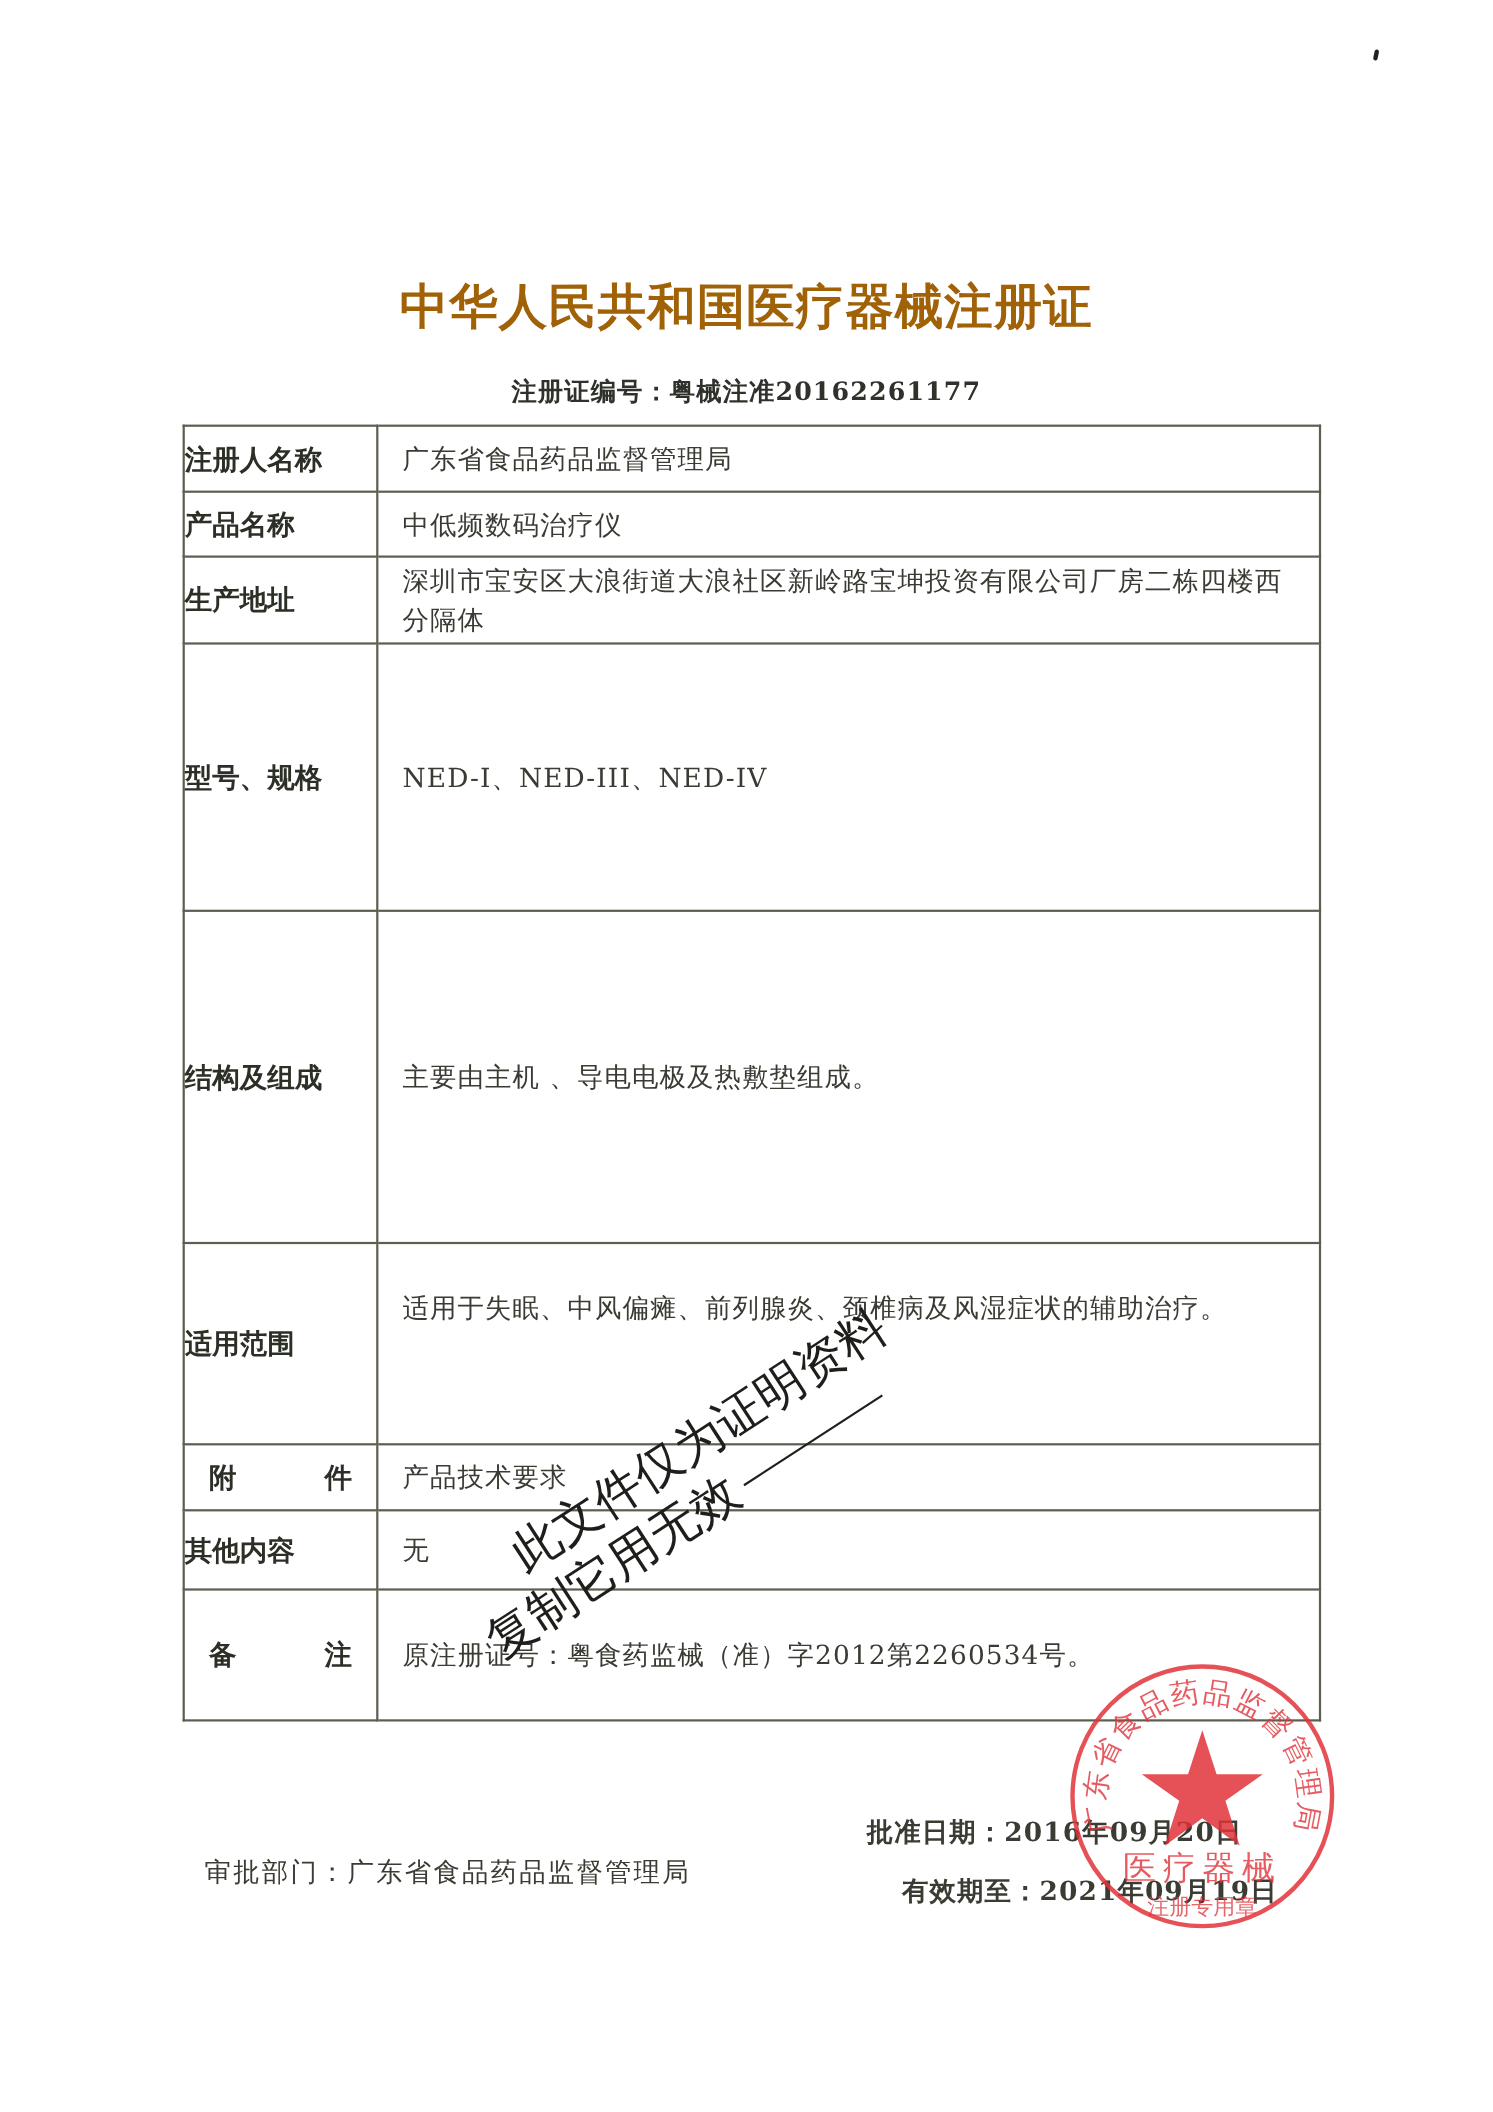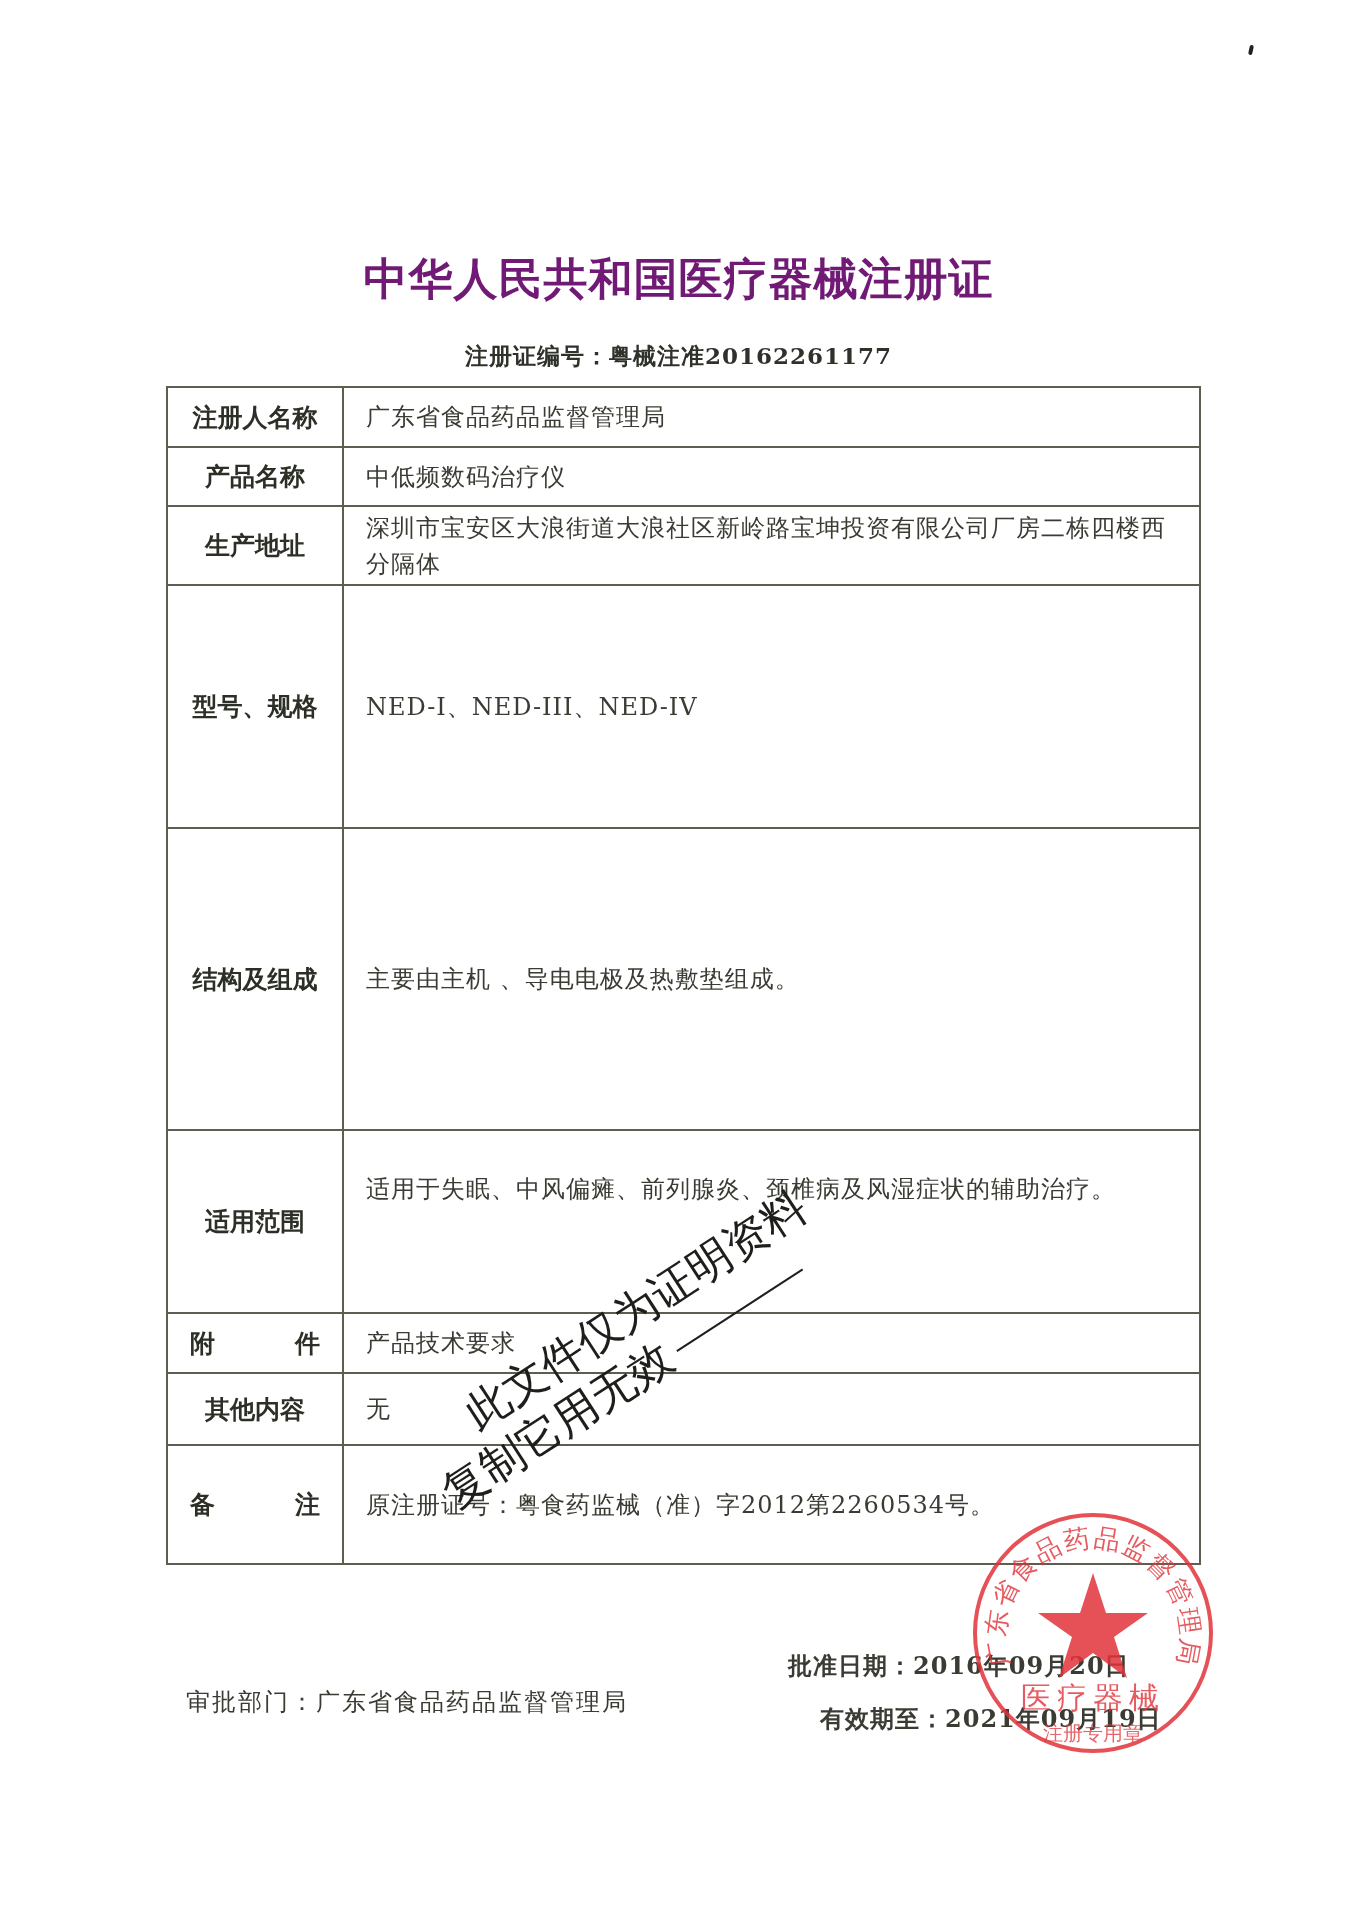--- a/index.html
+++ b/index.html
@@ -6,35 +6,35 @@
   body {
     width: 1357px; height: 1920px; position: relative; overflow: hidden;
     background: #ffffff;
     font-family: "DejaVu Serif", "Liberation Serif", serif;
     color: #2a2c26;
   }
   .speck { position: absolute; left: 1249px; top: 45px; width: 4px; height: 10px; background: #222; border-radius: 2px; transform: rotate(12deg); }
   .title {
     position: absolute; left: 0; width: 1357px; top: 250px;
     text-align: center; font-family: "DejaVu Sans", sans-serif;
-    font-size: 44px; font-weight: bold; color: #701a75; letter-spacing: 1px;
+    font-size: 44px; font-weight: bold; color: #a16207; letter-spacing: 1px;
   }
   .regno {
     position: absolute; left: 0; width: 1357px; top: 341px; text-align: center;
     font-size: 23px; font-weight: bold; color: #2f322b; letter-spacing: 1px;
   }
   table.cert {
     position: absolute; left: 166px; top: 386px; width: 1035px;
     border-collapse: collapse; table-layout: fixed;
   }
   table.cert td {
     border: 2px solid #5c5e4f; padding: 0; vertical-align: middle;
   }
   table.cert td.lbl {
-    width: 174px; text-align: center; font-size: 25px; font-weight: bold;
+    width: 174px; text-align: left; font-size: 25px; font-weight: bold;
     font-family: "DejaVu Sans", sans-serif; color: #2b2f25;
   }
   table.cert td.lbl.spread { text-align: justify; text-align-last: justify; padding: 0 22px; }
   table.cert td.val {
     font-size: 24px; color: #3a3c33; padding: 0 14px 0 22px; line-height: 36px;
     letter-spacing: 1px;
   }
   .footer-dept { position: absolute; left: 186px; top: 1650px; font-size: 24px; font-weight: normal; color: #3a3c33; letter-spacing: 2px; margin-top: 36px; }
   .footer-date { position: absolute; left: 788px; top: 1650px; font-size: 24px; font-weight: bold; color: #3a3c33; letter-spacing: 1px; }
   .footer-valid { position: absolute; left: 820px; top: 1703px; font-size: 24px; font-weight: bold; color: #3a3c33; letter-spacing: 1px; }

